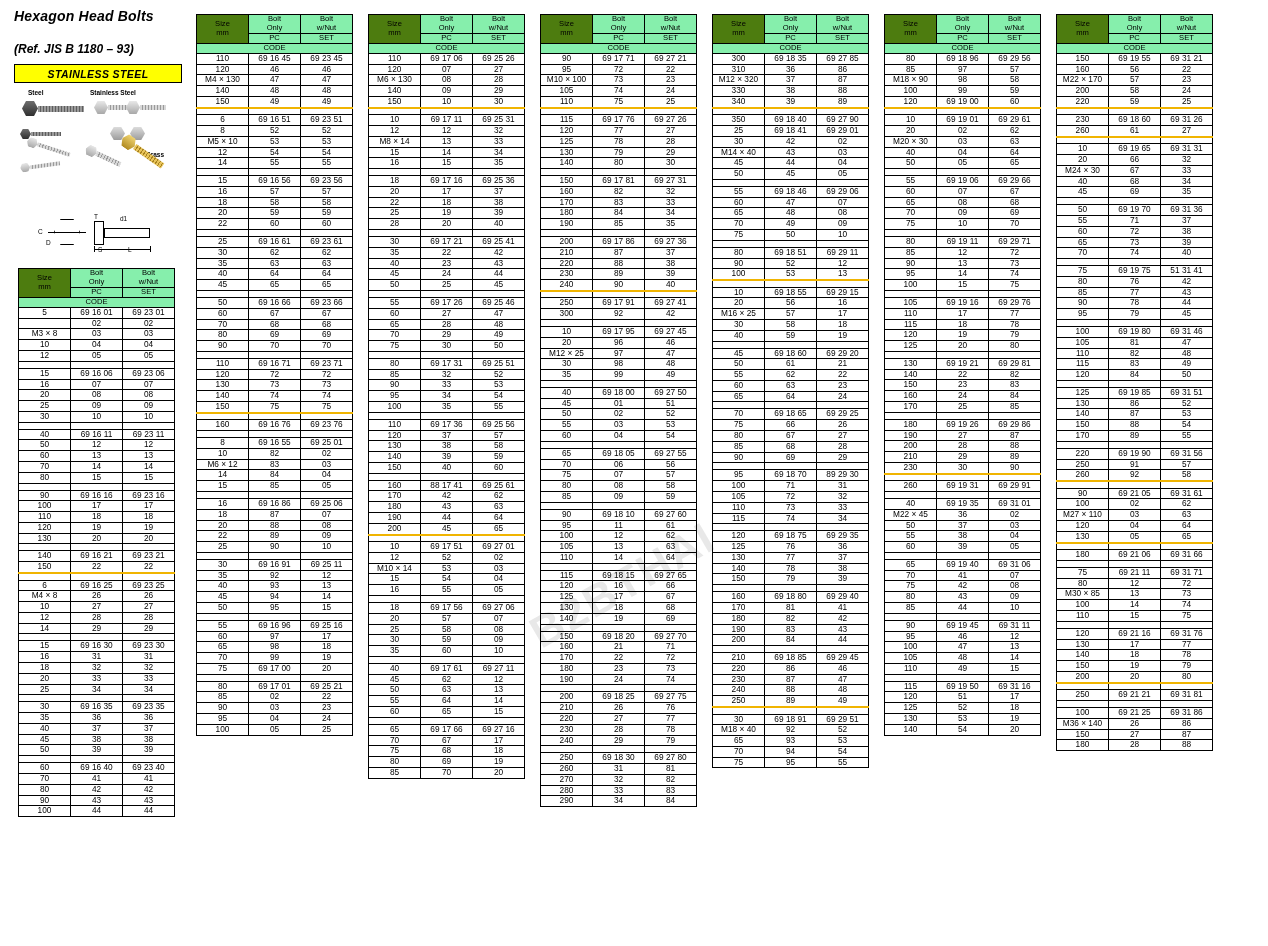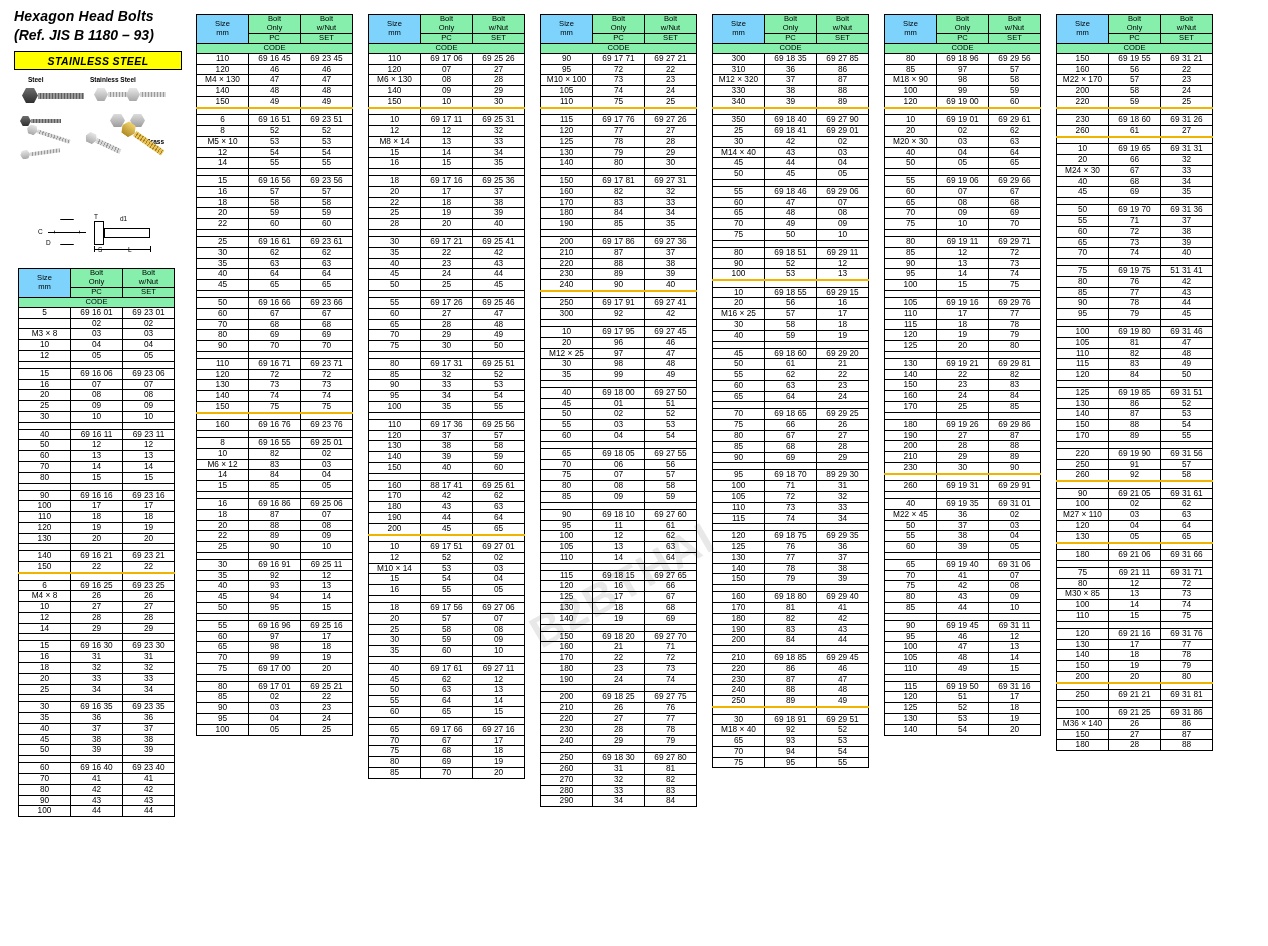--- a/index.html
+++ b/index.html
@@ -11,21 +11,21 @@
     font-size:9px;
     color:#000;
     position:relative;
     overflow:hidden;
   }
   .page { position:relative; width:1268px; height:946px; padding:6px 4px; }
 
   
   .header { position:absolute; left:14px; top:8px; width:180px; }
   .title { font-size:14px; font-weight:bold; font-style:italic; letter-spacing:0.2px; }
-  .subtitle { font-size:14px; font-weight:bold; font-style:italic; margin-top:3px; }
+  .subtitle { font-size:12px; font-weight:bold; font-style:italic; margin-top:18px; }
   .ss-banner {
     margin-top:8px; width:168px; height:19px;
     background:#ffff00; border:1px solid #000;
     display:flex; align-items:center; justify-content:center;
     font-size:10.5px; font-weight:bold; font-style:italic;
     letter-spacing:0.4px;
   }
   .photo-area { position:relative; width:180px; height:132px; margin-top:6px; }
   .lbl { position:absolute; font-size:6.5px; font-weight:bold; }
 
@@ -54,21 +54,21 @@
     background:#fff;
   }
   .dg-box { position:absolute; border:1.1px solid #000; background:#fff; }
   .dg-line { position:absolute; background:#000; }
   .dg-t { position:absolute; font-size:6.5px; }
 
   
   .col { position:absolute; }
   table.t { border-collapse:collapse; font-size:8.3px; }
   table.t td, table.t th { border:0.8px solid #000; padding:0; text-align:center; line-height:1.18; font-weight:normal; }
-  .hdr-size { background:#7dd3fc;margin-left:13px; }
+  .hdr-size { background:#4d7c0f;margin-left:13px; }
   .hdr-code { background:#86efac; }
   th.h { font-size:7.6px; font-weight:normal; padding:1px 0; }
   td.size { width:52px; text-align:center; font-size:8.3px; }
   td.c1 { width:52px; }
   td.c2 { width:52px; }
   .sep td { border-top:2.2px solid #f0b400 !important; }
   .blank td { height:7px; }
 
   
   .wm {

